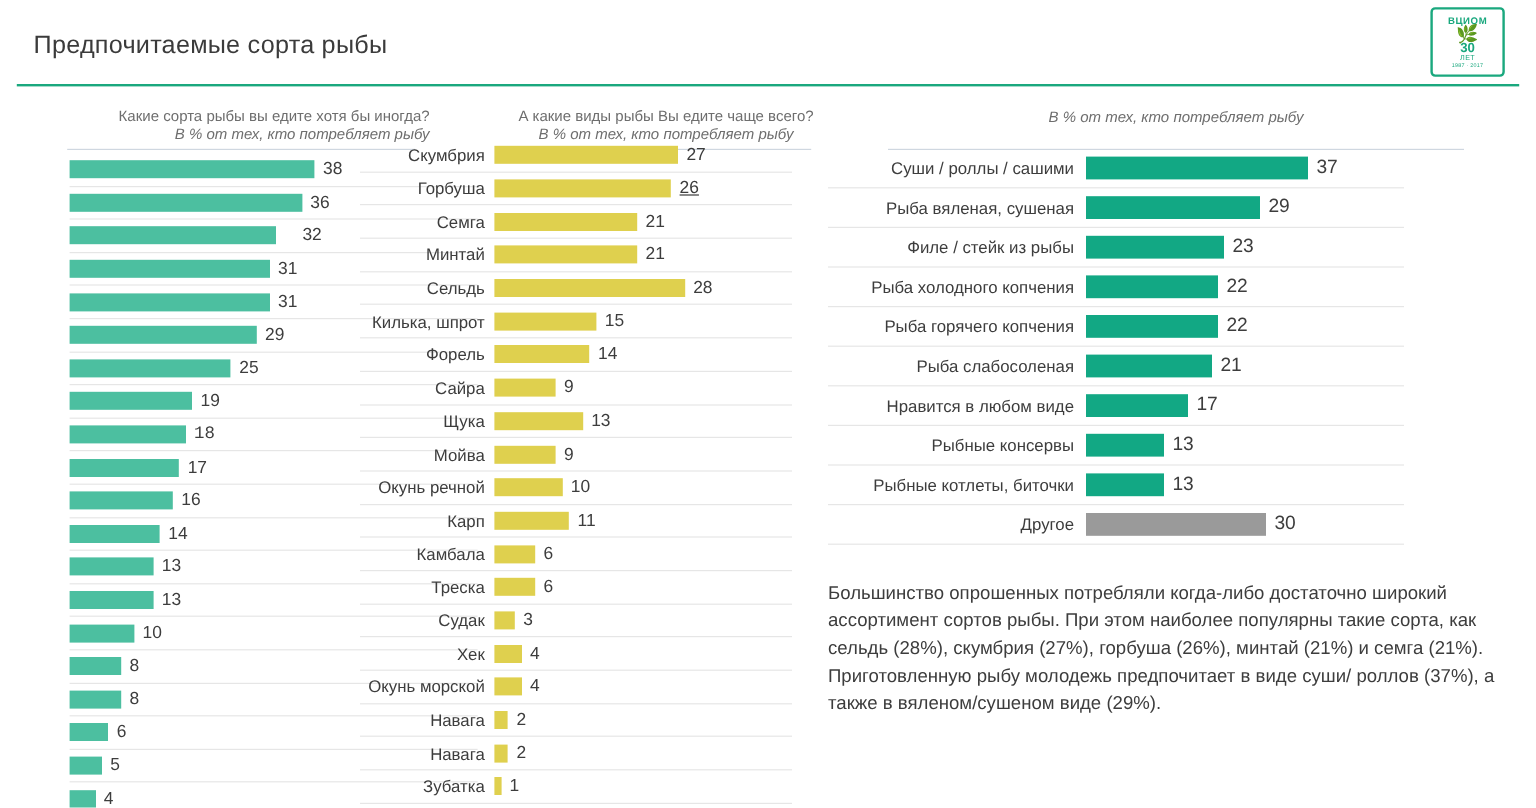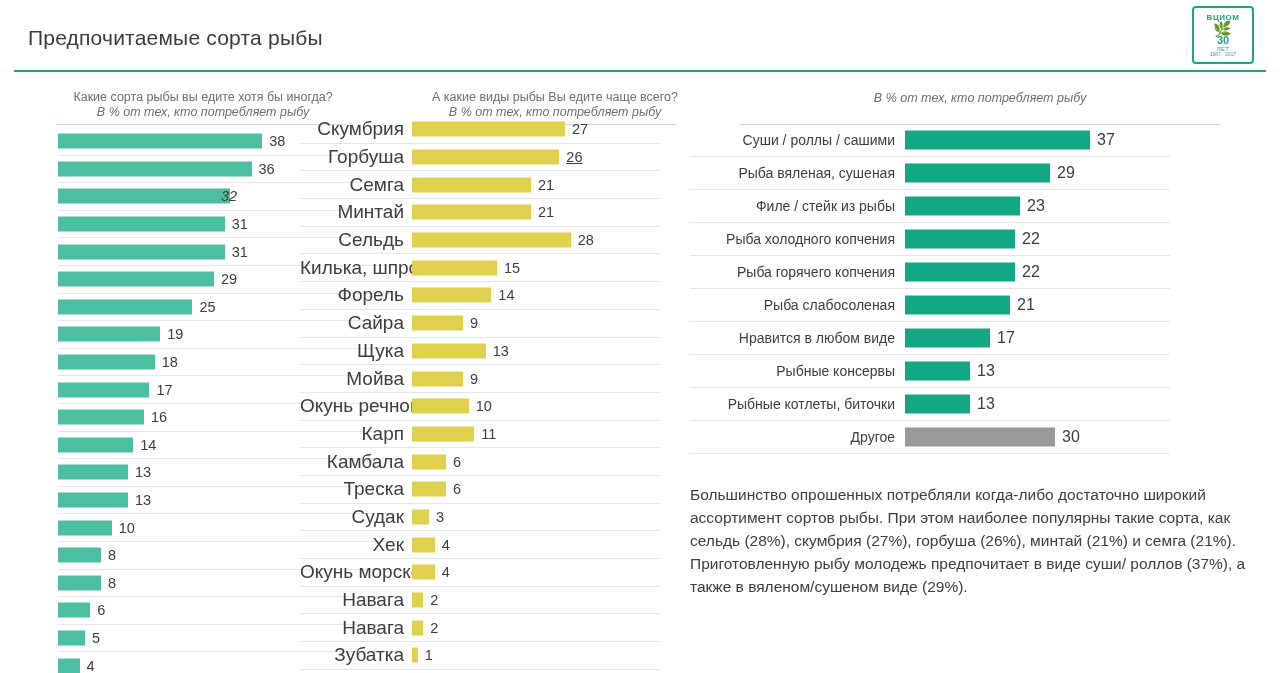--- a/index.html
+++ b/index.html
@@ -58,21 +58,21 @@
 
   
   .chart { position: absolute; }
   .row {
     position: relative;
     display: flex;
     align-items: center;
     border-bottom: 1px solid #e6e6e6;
   }
   .row .label {
-    font-size: 19px;
+    font-size: 14px;
     color: #3d3d3d;
     text-align: right;
     white-space: nowrap;
     overflow: hidden;
   }
   .row .track { position: relative; flex: 0 0 auto; height: 100%; }
   .row .bar {
     position: absolute;
     top: 50%;
     transform: translateY(-50%);
@@ -130,21 +130,21 @@
   <div class="title-rule"></div>
 
   <div class="logo">
     <div class="logo-top">ВЦИОМ</div>
     <div class="logo-leaf">🌿</div>
     <div class="logo-30">30</div>
     <div class="logo-years">ЛЕТ</div>
     <div class="logo-dates">1987 · 2017</div>
   </div>
 
-  <div class="q" style="left:48px; top:90px; width:310px;">
+  <div class="q" style="left:48px; top:90px; width:310px;text-align:right;">
     <span>Какие сорта рыбы вы едите хотя бы иногда?</span>
     <span class="sub">В % от тех, кто потребляет рыбу</span>
   </div>
   <div class="q-underline" style="left:56px; top:124px; width:290px;"></div>
 
   <div class="q" style="left:410px; top:90px; width:290px;">
     <span>А какие виды рыбы Вы едите чаще всего?</span>
     <span class="sub">В % от тех, кто потребляет рыбу</span>
   </div>
   <div class="q-underline" style="left:436px; top:124px; width:240px;"></div>
@@ -163,21 +163,21 @@
       </div>
       <div class="row">
         <div class="track">
           <div class="bar" style="width: 193.5px;"></div>
           <div class="val" style="left: 200.5px;">36</div>
         </div>
       </div>
       <div class="row">
         <div class="track">
           <div class="bar" style="width: 172px;"></div>
-          <div class="val" style="left: 163px; font-style: italic;">32</div>
+          <div class="val" style="left: 194px;">32</div>
         </div>
       </div>
       <div class="row">
         <div class="track">
           <div class="bar" style="width: 166.625px;"></div>
           <div class="val" style="left: 173.625px;">31</div>
         </div>
       </div>
       <div class="row">
         <div class="track">
@@ -199,21 +199,21 @@
       </div>
       <div class="row">
         <div class="track">
           <div class="bar" style="width: 102.125px;"></div>
           <div class="val" style="left: 109.125px;">19</div>
         </div>
       </div>
       <div class="row">
         <div class="track">
           <div class="bar" style="width: 96.75px;"></div>
-          <div class="val" style="left: 103.75px;">18</div>
+          <div class="val" style="left: 103.75px; font-family: Liberation Mono, monospace;">18</div>
         </div>
       </div>
       <div class="row">
         <div class="track">
           <div class="bar" style="width: 91.375px;"></div>
           <div class="val" style="left: 98.375px;">17</div>
         </div>
       </div>
       <div class="row">
         <div class="track">

